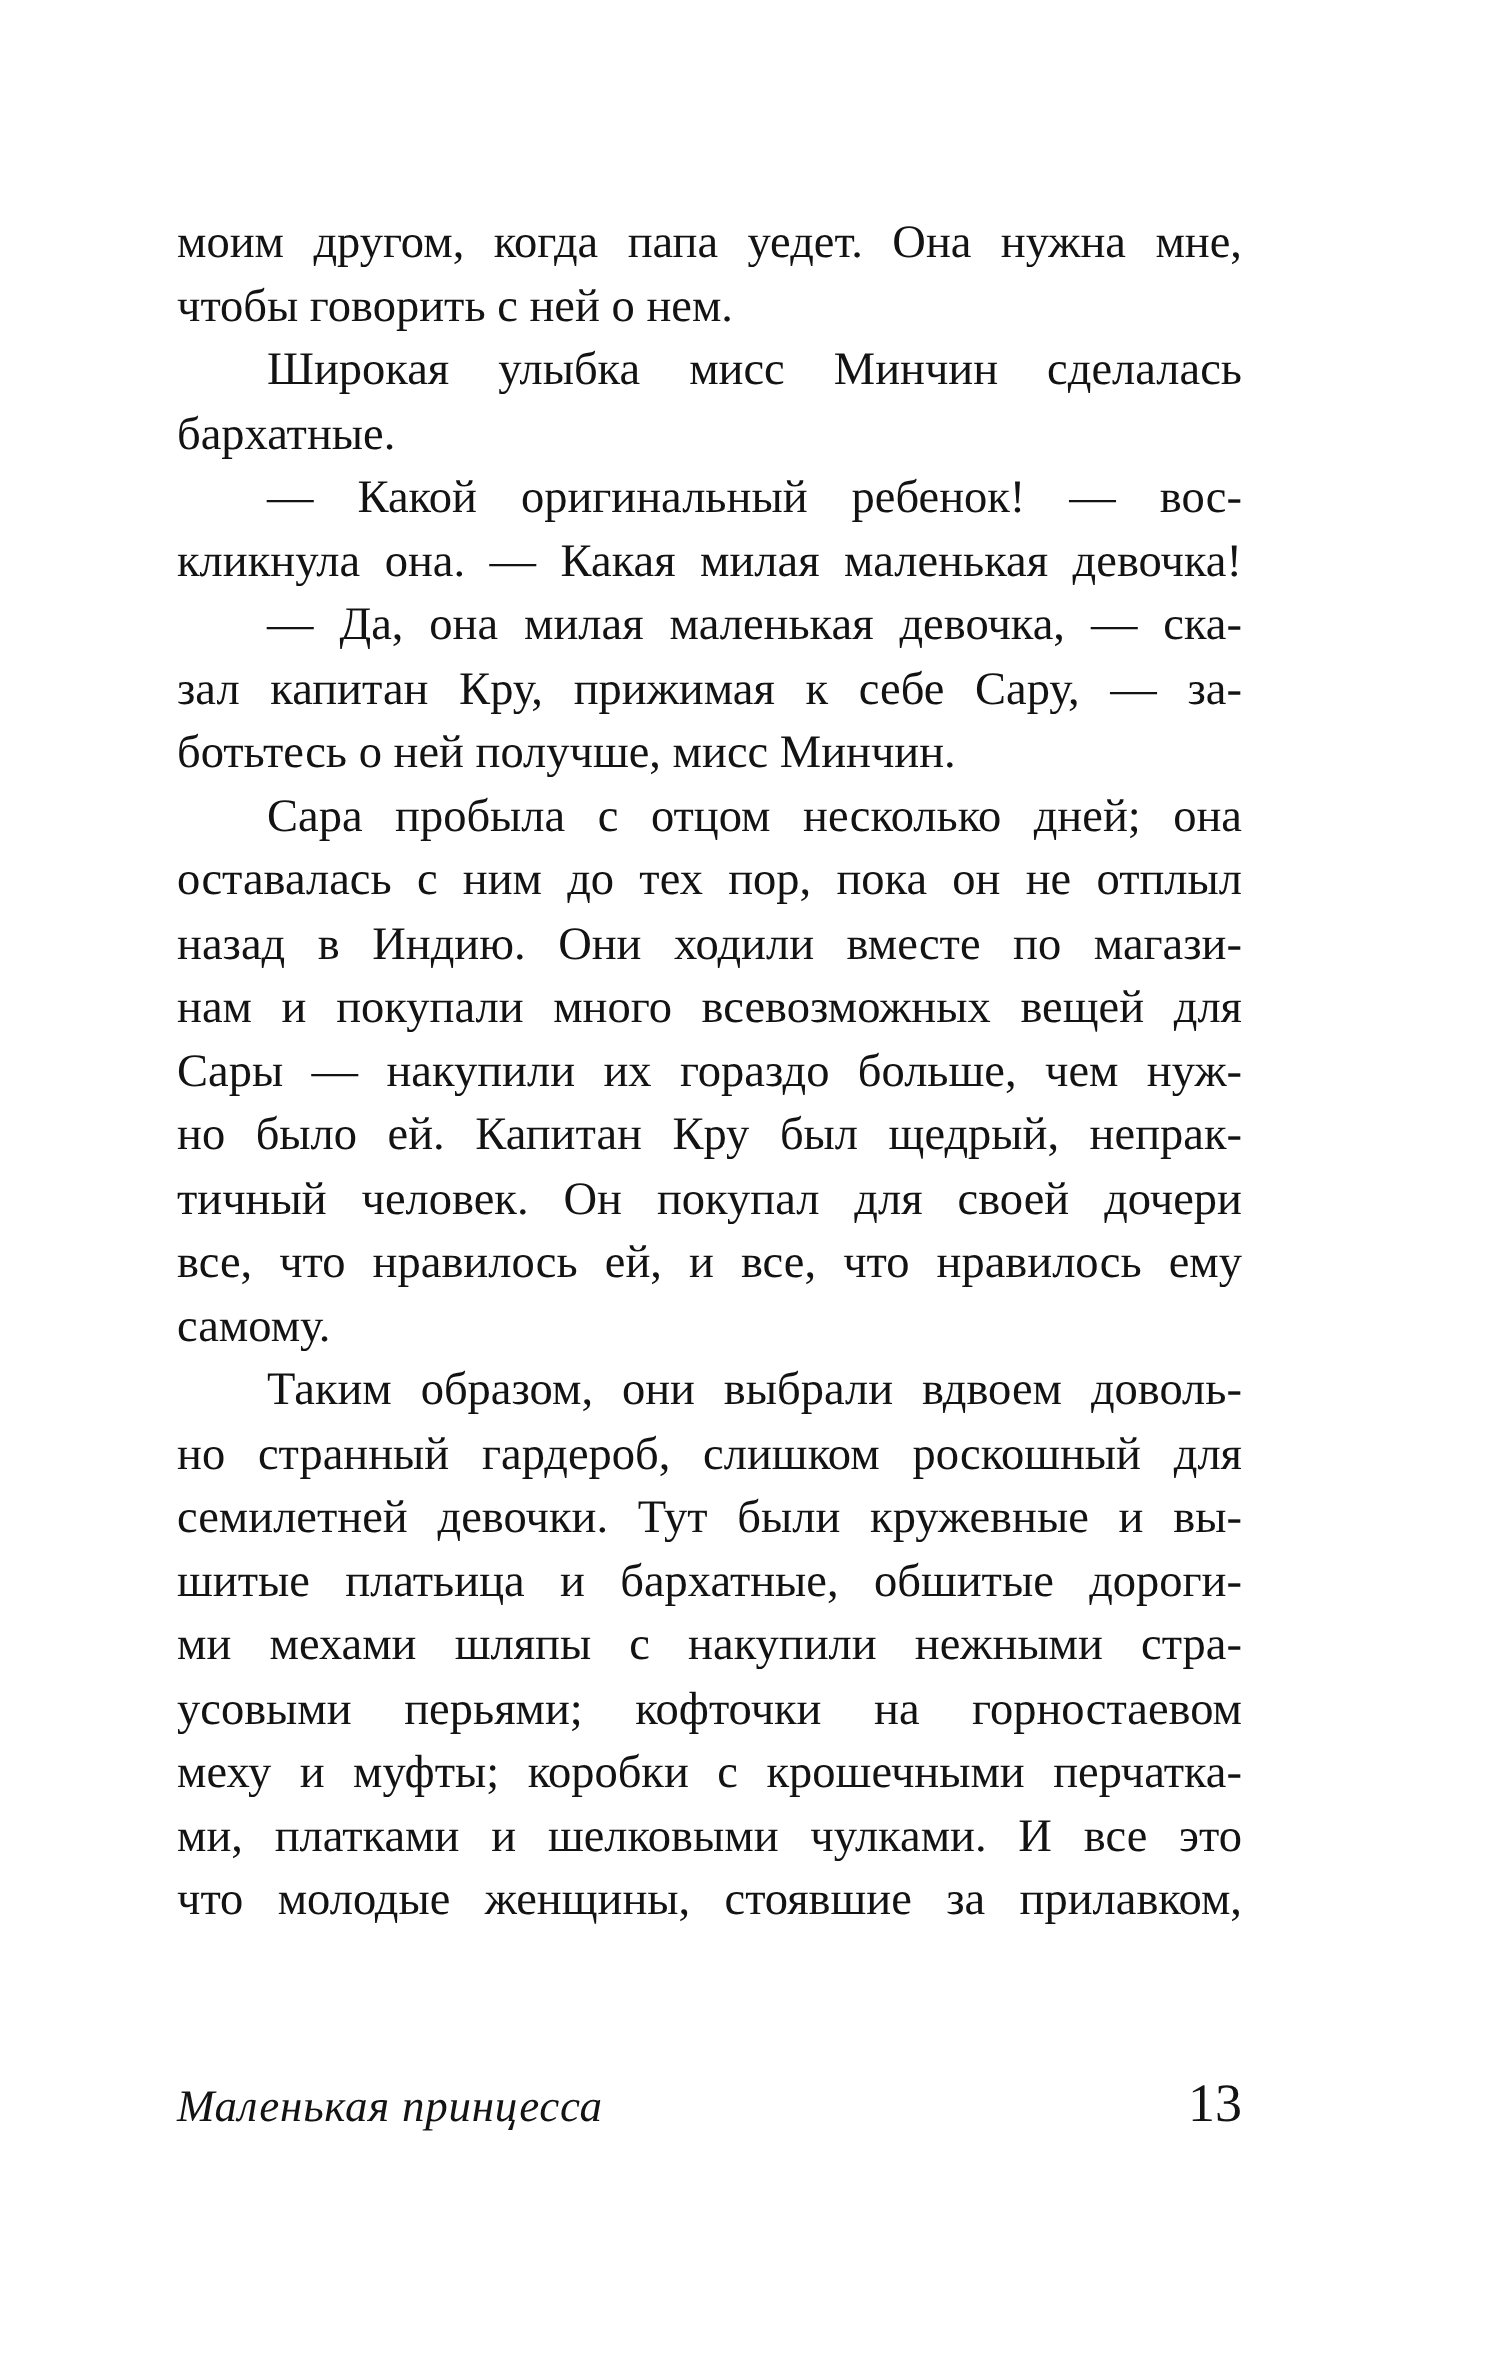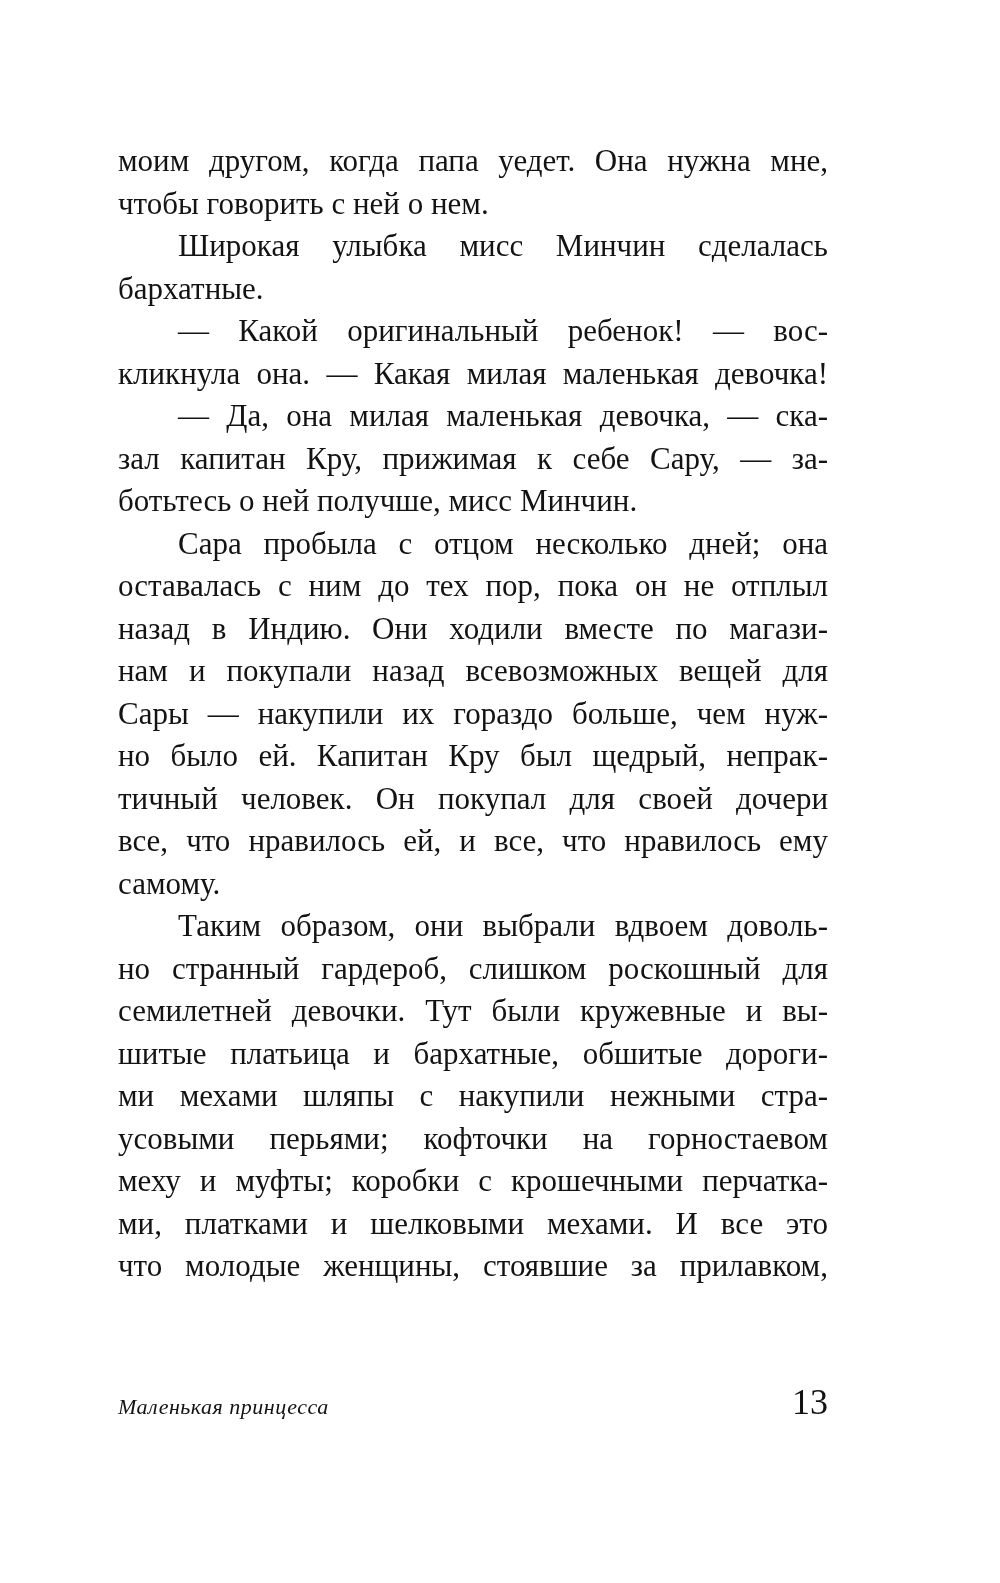--- a/index.html
+++ b/index.html
@@ -42,21 +42,21 @@
     position: absolute;
     left: 118px;
     width: 710px;
     top: 1381px;
     display: flex;
     justify-content: space-between;
     align-items: baseline;
   }
   .running-title {
     font-style: italic;
-    font-size: 22px;
+    font-size: 30px;
     letter-spacing: 0.5px;
   }
   .page-number {
     font-size: 36px;
     font-style: normal;
   }
 </style>
 </head>
 <body>
 
@@ -67,33 +67,33 @@
       <div class="line indent">Широкая улыбка мисс Минчин сделалась</div>
       <div class="line noj">бархатные.</div>
       <div class="line indent">— Какой оригинальный ребенок! — вос-</div>
       <div class="line">кликнула она. — Какая милая маленькая девочка!</div>
       <div class="line indent">— Да, она милая маленькая девочка, — ска-</div>
       <div class="line">зал капитан Кру, прижимая к себе Сару, — за-</div>
       <div class="line noj">ботьтесь о ней получше, мисс Минчин.</div>
       <div class="line indent">Сара пробыла с отцом несколько дней; она</div>
       <div class="line">оставалась с ним до тех пор, пока он не отплыл</div>
       <div class="line">назад в Индию. Они ходили вместе по магази-</div>
-      <div class="line">нам и покупали назад всевозможных вещей для</div>
+      <div class="line">нам и покупали много всевозможных вещей для</div>
       <div class="line">Сары — накупили их гораздо больше, чем нуж-</div>
       <div class="line">но было ей. Капитан Кру был щедрый, непрак-</div>
       <div class="line">тичный человек. Он покупал для своей дочери</div>
       <div class="line">все, что нравилось ей, и все, что нравилось ему</div>
       <div class="line noj">самому.</div>
       <div class="line indent">Таким образом, они выбрали вдвоем доволь-</div>
       <div class="line">но странный гардероб, слишком роскошный для</div>
       <div class="line">семилетней девочки. Тут были кружевные и вы-</div>
       <div class="line">шитые платьица и бархатные, обшитые дороги-</div>
       <div class="line">ми мехами шляпы с накупили нежными стра-</div>
       <div class="line">усовыми перьями; кофточки на горностаевом</div>
       <div class="line">меху и муфты; коробки с крошечными перчатка-</div>
-      <div class="line">ми, платками и шелковыми мехами. И все это</div>
+      <div class="line">ми, платками и шелковыми чулками. И все это</div>
       <div class="line">что молодые женщины, стоявшие за прилавком,</div>
     </main>
   <footer class="footer">
     <span class="running-title">Маленькая принцесса</span>
     <span class="page-number">13</span>
   </footer>
 </div>
 
 </body></html>

